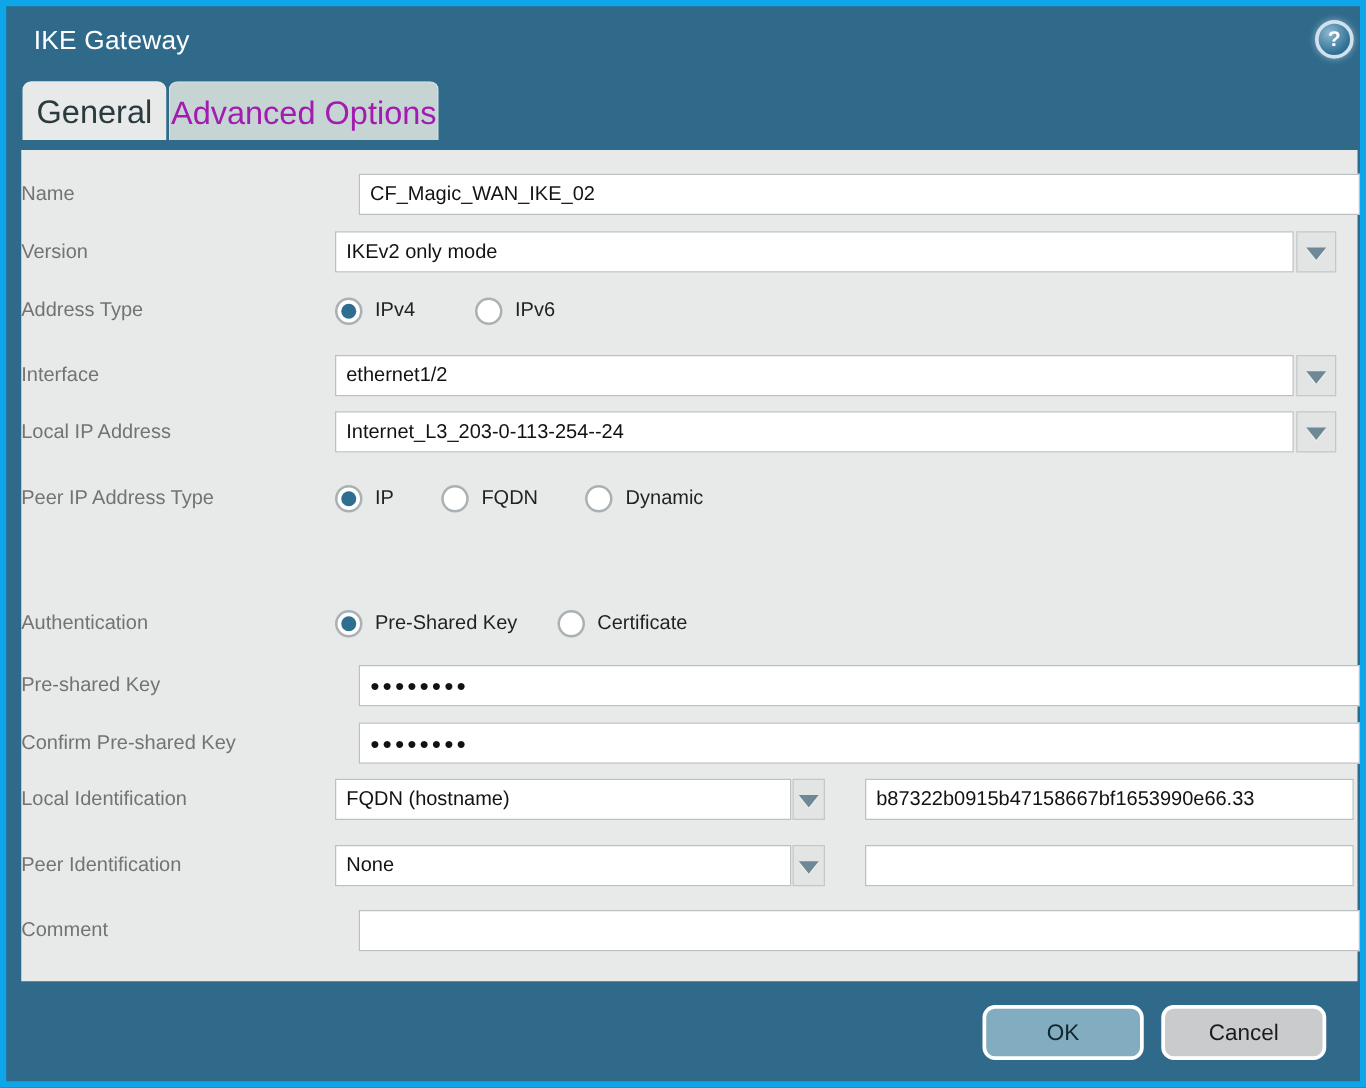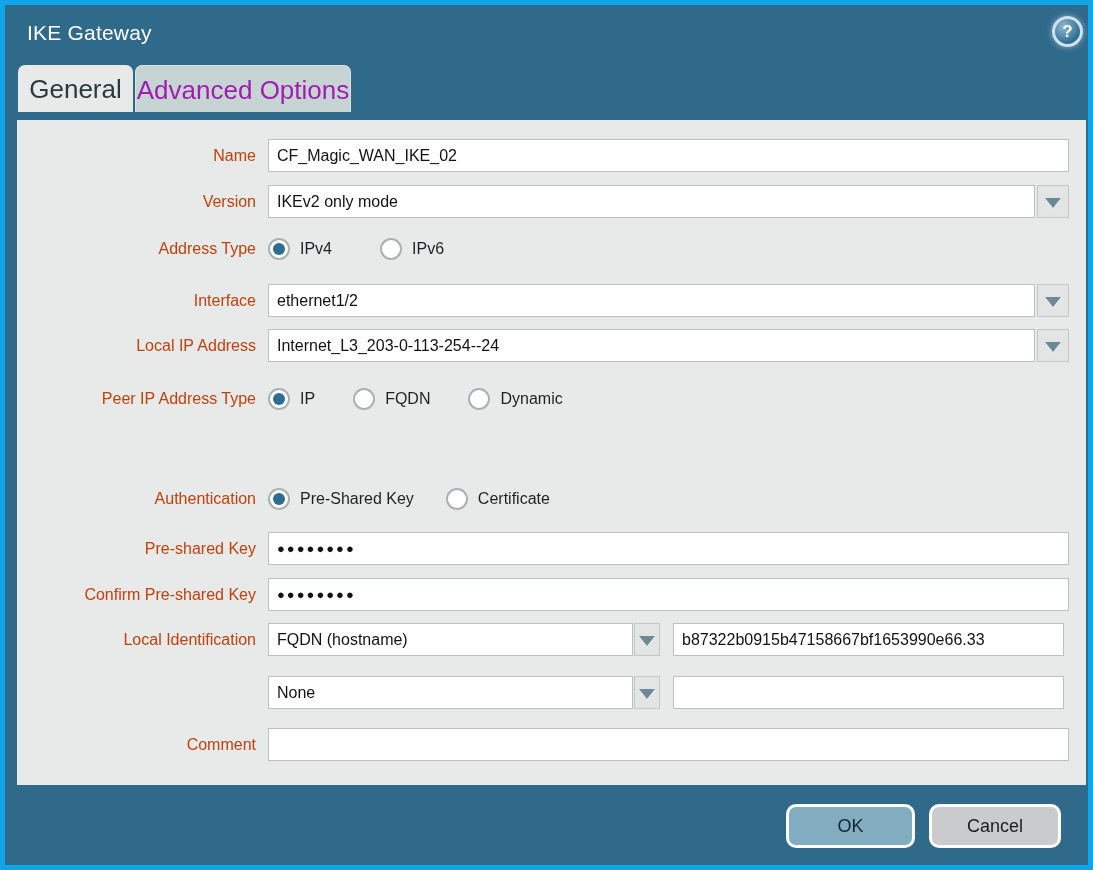--- a/index.html
+++ b/index.html
@@ -28,26 +28,26 @@
   .tab.active { left:13px; width:115px; background:#E8E9E9; color:#2B3A3E; z-index:2; }
   .tab.inactive { left:130px; width:216px; background:#C7D4D4; color:#a21caf;
     border:1px solid #d9e2e2; border-bottom:none; }
 
   
   .panel { position:absolute; left:12px; top:115px; width:1069px; height:665px;
     background:#E8E9E9; }
 
   .row { position:absolute; left:0; width:100%; height:33px; }
   .row-label { position:absolute; left:0; top:0; width:239px; height:33px;
-    line-height:33px; text-align:right; font-size:16px; color:#c2410c; }
+    line-height:33px; font-size:16px; color:#737373; }
 
   input.text-field {
     position:absolute; top:0; height:33px; border:1px solid #BCC0C2;
     background:#fff; font-family:"Liberation Sans", sans-serif;
-    font-size:16px; color:#101214; padding:4px 8px; outline:none;
+    font-size:16px; color:#101214; padding:4px 8px; outline:none;margin-left:19px;
   }
   input.text-field.dots { font-size:13px; letter-spacing:2px; font-weight:bold; }
   .full { left:251px; width:801px; }
 
   .combo-box { position:absolute; top:0; height:33px; background:#fff;
     border:1px solid #BCC0C2; line-height:31px; font-size:16px; color:#101214;
     padding:0 8px; white-space:nowrap; overflow:hidden; cursor:pointer; }
   .combo-btn { position:absolute; top:0; width:32px; height:33px;
     background:#E3E4E4; border:1px solid #C3C7C9; cursor:pointer; }
   .combo-btn .arrow { position:absolute; left:50%; top:50%;
@@ -177,20 +177,21 @@
     <div class="row" style="top:503px">
       <div class="row-label">Local Identification</div>
       <div class="combo-box" style="left:251px;width:365px">FQDN (hostname)</div>
       <div class="combo-btn small" style="left:617px">
         <span class="arrow"></span>
       </div>
       <input class="text-field" style="left: 656px; width: 391px;" type="text" value="b87322b0915b47158667bf1653990e66.33">
     </div>
 
     <div class="row" style="top:556px">
+      <div class="row-label">Peer Identification</div>
       <div class="combo-box" style="left:251px;width:365px">None</div>
       <div class="combo-btn small" style="left:617px">
         <span class="arrow"></span>
       </div>
       <input class="text-field" style="left: 656px; width: 391px;" type="text" value="">
     </div>
 
     <div class="row" style="top:608px">
       <div class="row-label">Comment</div>
       <input class="text-field full" type="text" value="" style="">

